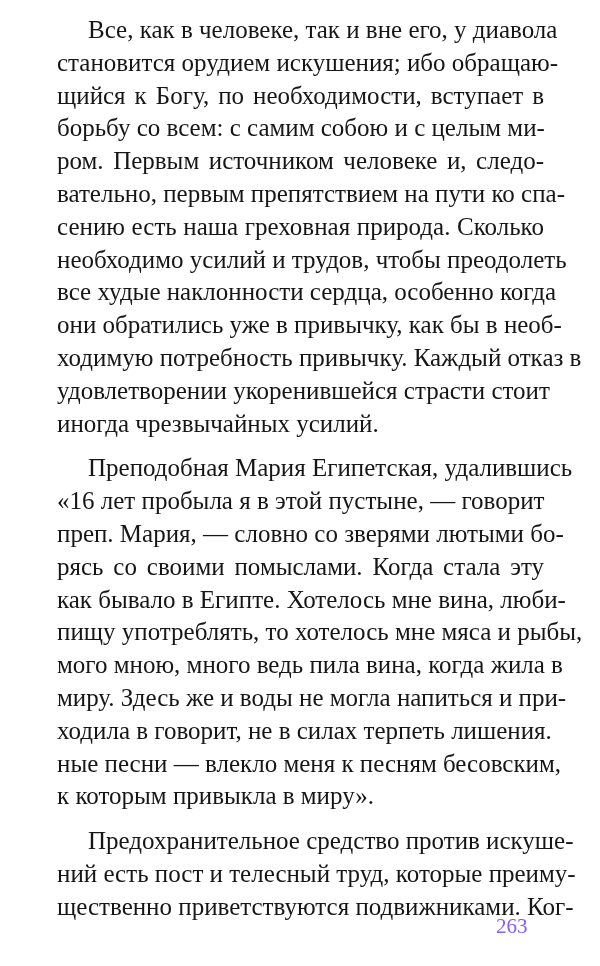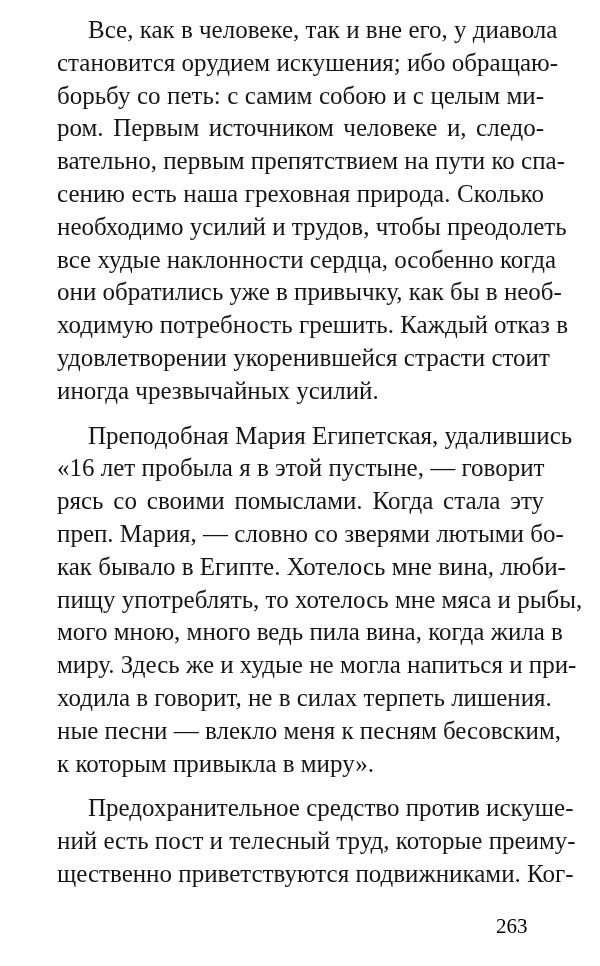--- a/index.html
+++ b/index.html
@@ -43,53 +43,54 @@
   }
   .paragraph + .paragraph {
     margin-top: 12px;
   }
   .page-number {
     position: absolute;
     left: 496px;
     top: 914px;
     font-size: 21px;
     line-height: 24px;
-    color: #000000;
+    color: #8b5cf6;
     font-family: "Liberation Serif", "DejaVu Serif", serif;
   }
 </style>
 </head>
 <body>
 
 <div class="page">
 
   <div class="paragraph">
     <span class="line first">Все, как в человеке, так и вне его, у диавола</span>
     <span class="line">становится орудием искушения; ибо обращаю-</span>
-    <span class="line">борьбу со петь: с самим собою и с целым ми-</span>
+    <span class="line">щийся к Богу, по необходимости, вступает в</span>
+    <span class="line">борьбу со всем: с самим собою и с целым ми-</span>
     <span class="line">ром. Первым источником человеке и, следо-</span>
     <span class="line">вательно, первым препятствием на пути ко спа-</span>
     <span class="line">сению есть наша греховная природа. Сколько</span>
     <span class="line">необходимо усилий и трудов, чтобы преодолеть</span>
     <span class="line">все худые наклонности сердца, особенно когда</span>
     <span class="line">они обратились уже в привычку, как бы в необ-</span>
-    <span class="line">ходимую потребность грешить. Каждый отказ в</span>
+    <span class="line">ходимую потребность привычку. Каждый отказ в</span>
     <span class="line">удовлетворении укоренившейся страсти стоит</span>
     <span class="line last">иногда чрезвычайных усилий.</span>
   </div>
 
   <div class="paragraph">
     <span class="line first">Преподобная Мария Египетская, удалившись</span>
     <span class="line">«16 лет пробыла я в этой пустыне, — говорит</span>
+    <span class="line">преп. Мария, — словно со зверями лютыми бо-</span>
     <span class="line">рясь со своими помыслами. Когда стала эту</span>
-    <span class="line">преп. Мария, — словно со зверями лютыми бо-</span>
     <span class="line">как бывало в Египте. Хотелось мне вина, люби-</span>
     <span class="line">пищу употреблять, то хотелось мне мяса и рыбы,</span>
     <span class="line">мого мною, много ведь пила вина, когда жила в</span>
-    <span class="line">миру. Здесь же и худые не могла напиться и при-</span>
+    <span class="line">миру. Здесь же и воды не могла напиться и при-</span>
     <span class="line">ходила в говорит, не в силах терпеть лишения.</span>
     <span class="line">ные песни — влекло меня к песням бесовским,</span>
     <span class="line last">к которым привыкла в миру».</span>
   </div>
 
   <div class="paragraph">
     <span class="line first">Предохранительное средство против искуше-</span>
     <span class="line">ний есть пост и телесный труд, которые преиму-</span>
     <span class="line">щественно приветствуются подвижниками. Ког-</span>
 

